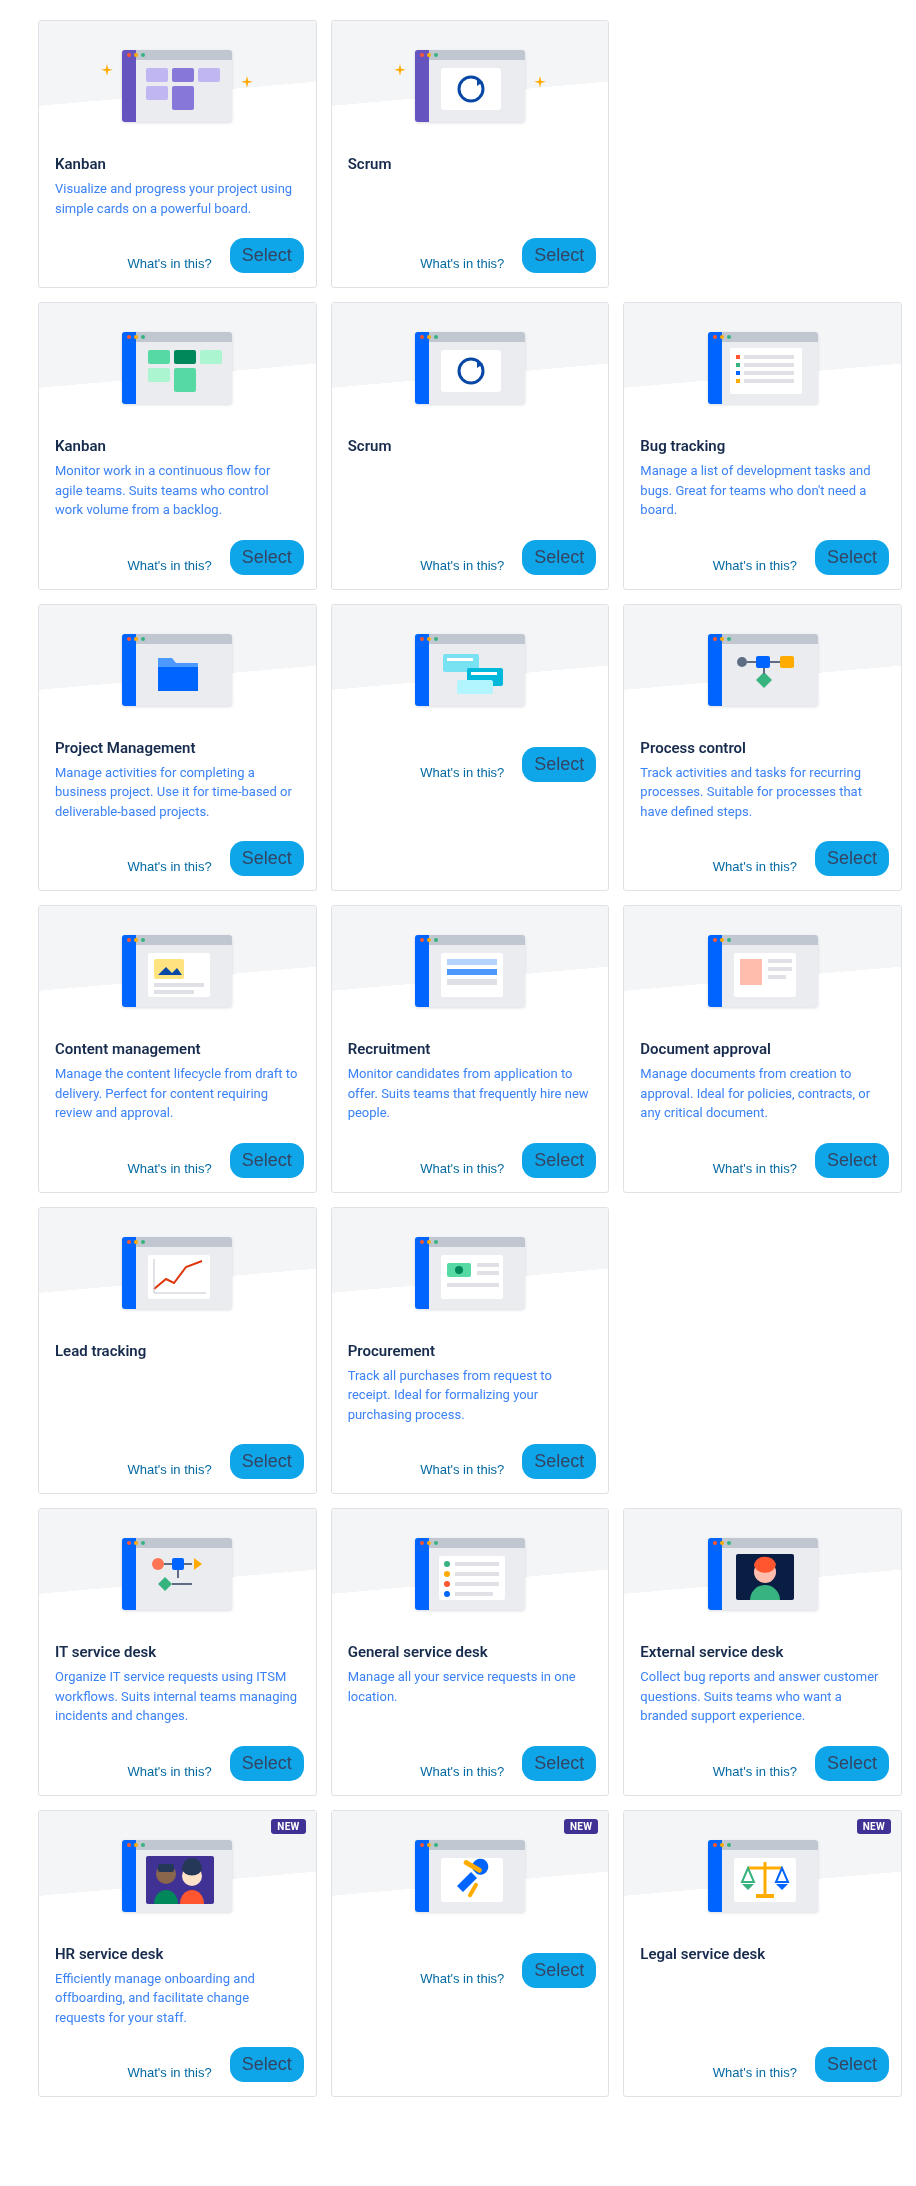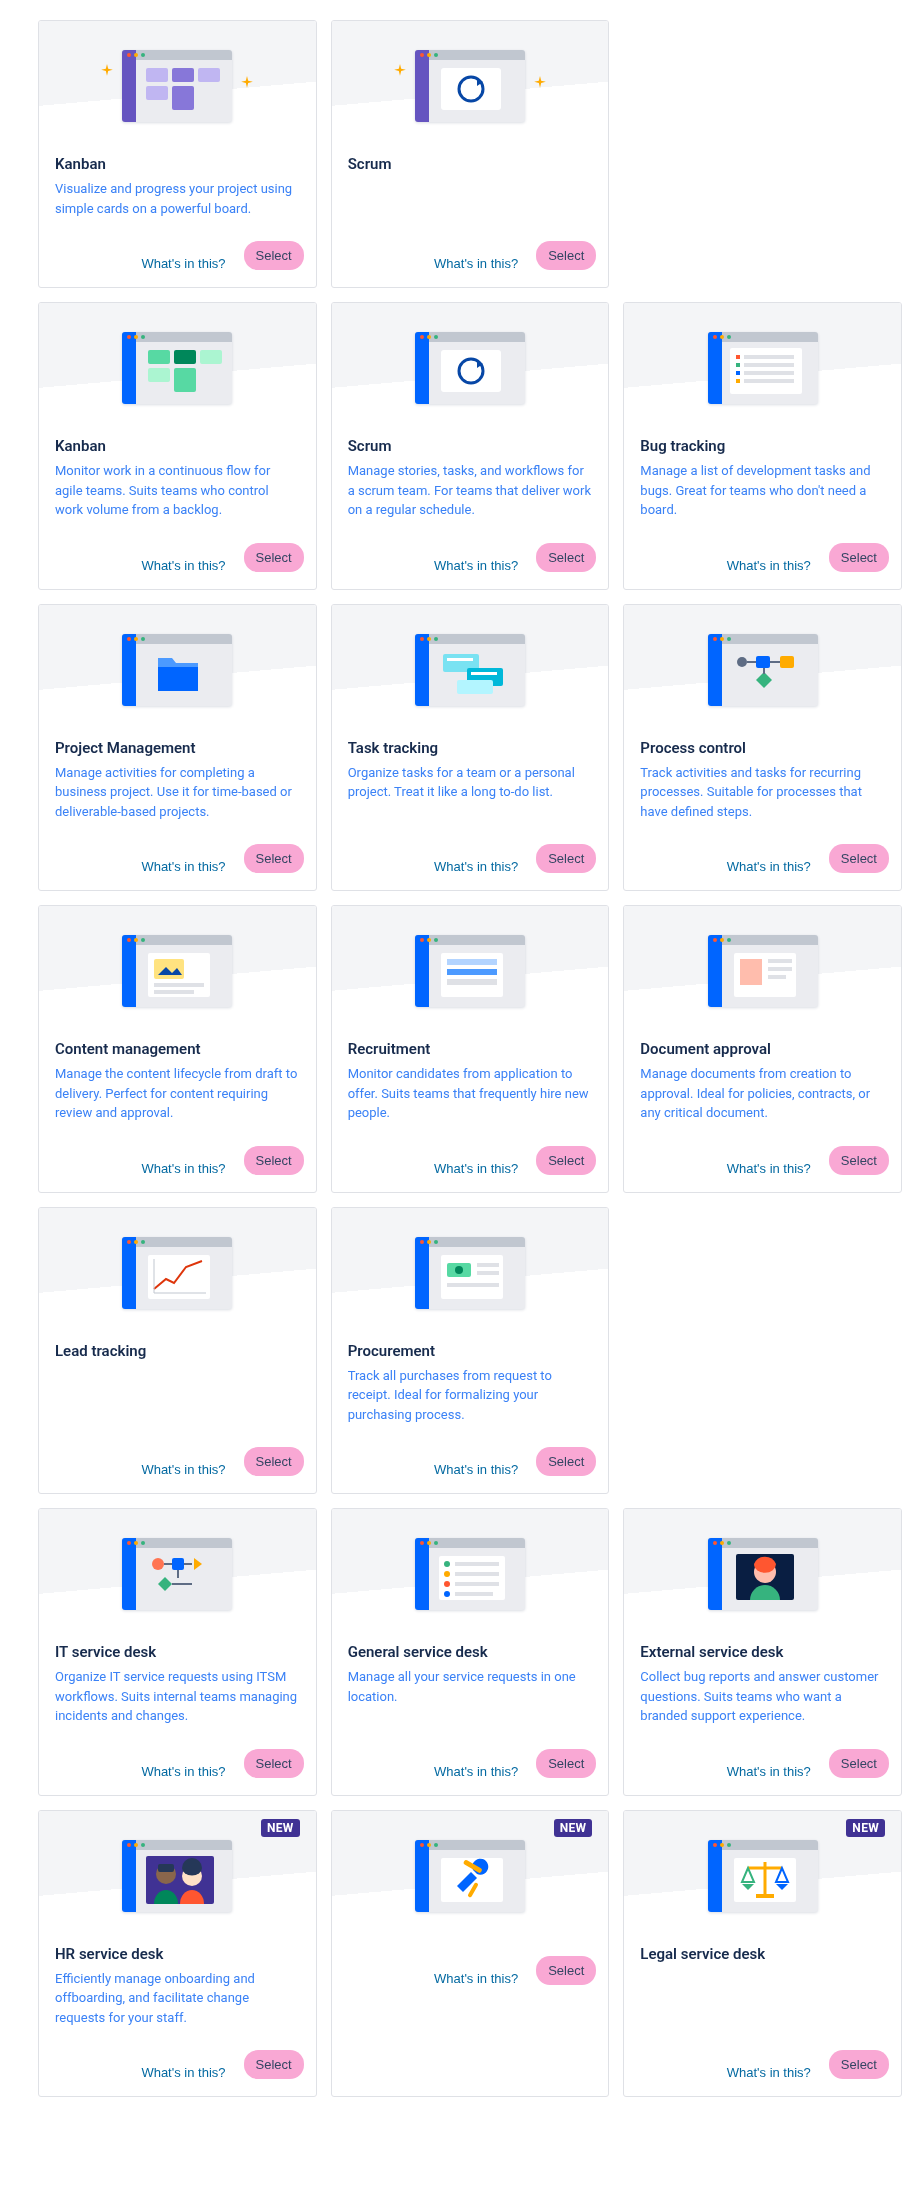--- a/index.html
+++ b/index.html
@@ -31,24 +31,24 @@
     height: 130px;
     background: linear-gradient(175deg, #F4F5F7 0%, #F4F5F7 55%, #fff 55%, #fff 100%);
     display: flex;
     align-items: center;
     justify-content: center;
     position: relative;
   }
   .badge {
     position: absolute;
     top: 8px;
-    right: 16px;
+    right: 10px;
     background: #403294;
     color: #fff;
-    font-size: 12px;
+    font-size: 10px;
     font-weight: 700;
     padding: 2px 6px;
     border-radius: 3px;
     letter-spacing: 0.3px;
   }
   .thumb {
     width: 130px;
     height: 80px;
     display: flex;
     align-items: center;
@@ -80,25 +80,25 @@
   .whatsin {
     font-size: 13px;
     color: #0369a1;
     background: none;
     border: none;
     cursor: pointer;
     padding: 4px 6px;
     margin-top: 16px;
   }
   .select-btn {
-    background: #f9a8d4;
+    background: #0ea5e9;
     border: none;
     border-radius: 14px;
     padding: 7px 12px;
-    font-size: 13px;
+    font-size: 18px;
     font-weight: 500;
     color: #344563;
     cursor: pointer;
   }
   
   .window {
     background: #EBECF0;
     border-radius: 3px;
     width: 110px;
     height: 72px;
@@ -269,21 +269,20 @@
         <rect x="26" y="18" width="60" height="42" rx="3" fill="#fff"></rect>
         <circle cx="56" cy="39" r="12" fill="none" stroke="#0747A6" stroke-width="3"></circle>
         <path d="M62 28 l6 4 l-6 4 z" fill="#0747A6"></path>
       </svg>
         </div>
 
       </div>
     </div>
     <div class="card-body">
       <div class="card-title">Scrum</div>
-      <div class="card-desc">Manage stories, tasks, and workflows for a scrum team. For teams that deliver work on a regular schedule.</div>
     </div>
     <div class="card-footer">
       <button class="whatsin">What's in this?</button>
       <button class="select-btn">Select</button>
     </div>
   </div>
     <div class="card">
     <div class="thumb-wrap">
 
       <div class="thumb">
@@ -364,24 +363,20 @@
         <rect x="28" y="20" width="36" height="18" rx="2" fill="#79E2F2"></rect>
         <rect x="52" y="34" width="36" height="18" rx="2" fill="#00B8D9"></rect>
         <rect x="42" y="46" width="36" height="14" rx="2" fill="#B3F5FF"></rect>
         <rect x="32" y="24" width="26" height="3" fill="#fff"></rect>
         <rect x="56" y="38" width="26" height="3" fill="#fff"></rect>
       </svg>
         </div>
 
       </div>
     </div>
-    <div class="card-body">
-      <div class="card-title">Task tracking</div>
-      <div class="card-desc">Organize tasks for a team or a personal project. Treat it like a long to-do list.</div>
-    </div>
     <div class="card-footer">
       <button class="whatsin">What's in this?</button>
       <button class="select-btn">Select</button>
     </div>
   </div>
     <div class="card">
     <div class="thumb-wrap">
 
       <div class="thumb">
 

